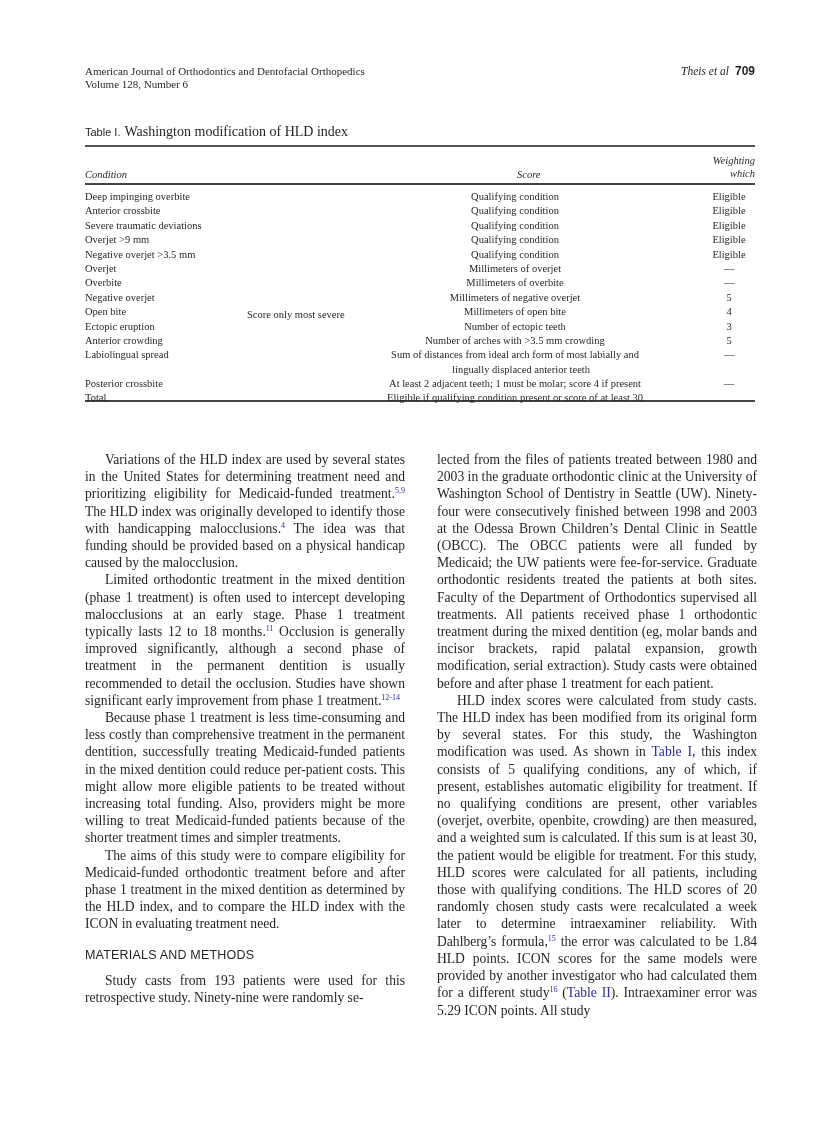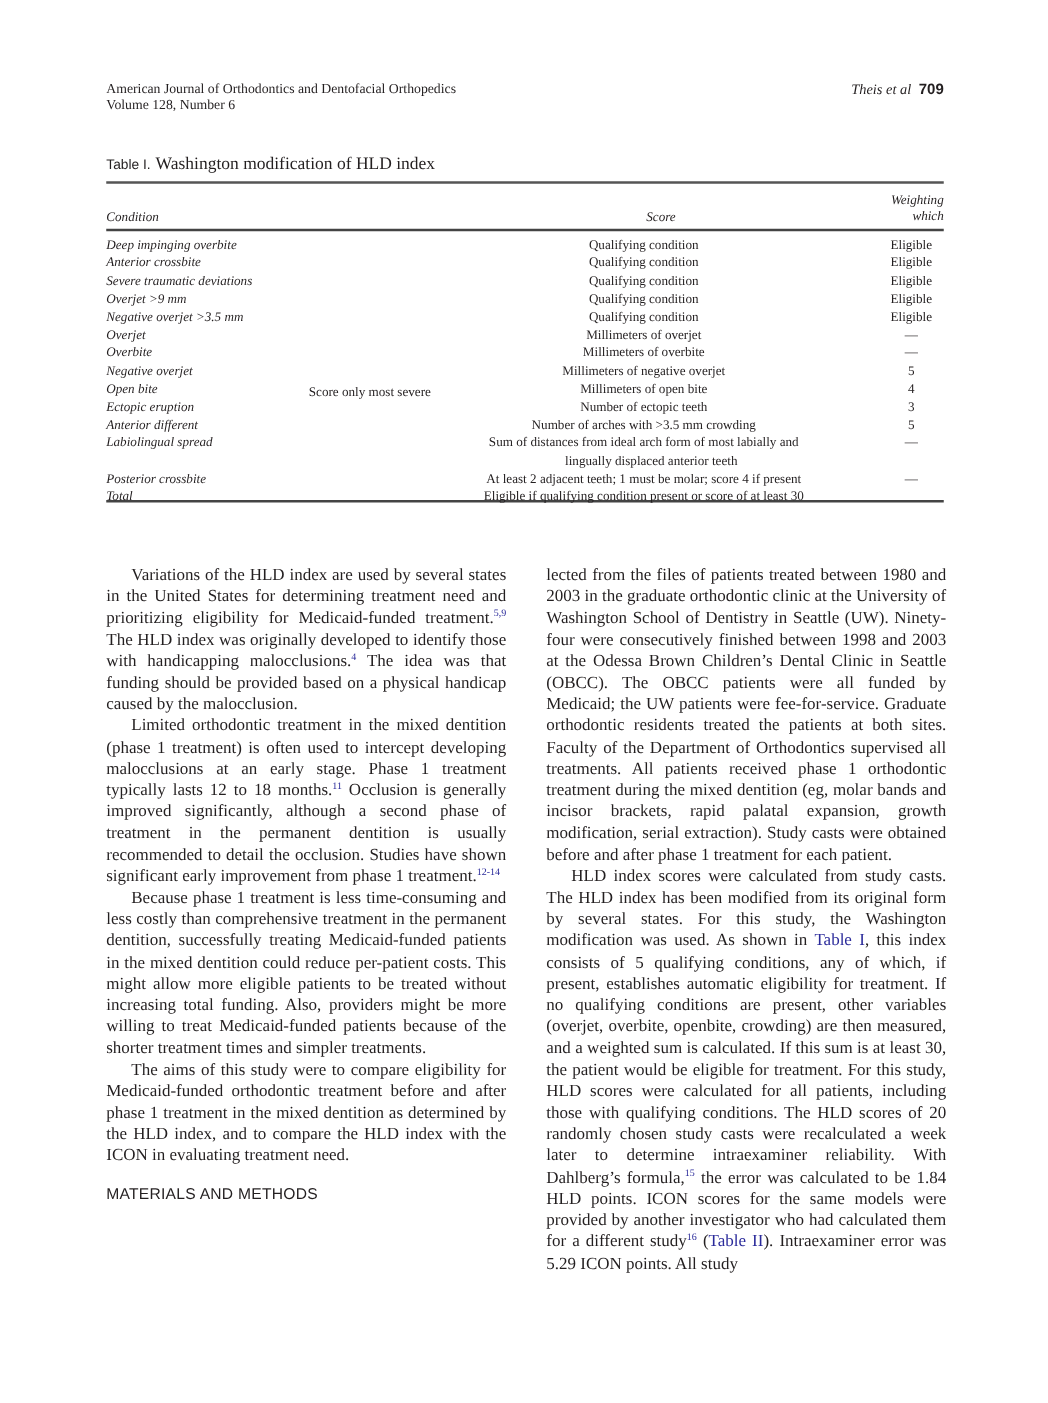--- a/index.html
+++ b/index.html
@@ -16,21 +16,21 @@
   .table-caption .label { font-family: "Liberation Sans", sans-serif; font-size: 11px; margin-right: 4px; }
 
   .tbl { position: absolute; left: 85px; top: 145px; width: 670px; }
   .rule-thick { height: 2px; background: #555; }
   .rule-mid { height: 2px; background: #444; }
   .tbl-head { position: relative; height: 36px; font-style: italic; font-size: 10.5px; }
   .tbl-head .h-cond { position: absolute; left: 0; top: 22px; }
   .tbl-head .h-score { position: absolute; left: 432px; top: 22px; }
   .tbl-head .h-weight { position: absolute; right: 0; top: 7px; text-align: right; line-height: 13px; }
   .tbl-body { position: relative; height: 215px; font-size: 10.5px; }
-  .col-cond { position: absolute; left: 0; top: 5px; line-height: 14.4px; font-style: italic; }
+  .col-cond { position: absolute; left: 0; top: 5px; line-height: 14.4px; }
   .col-mid { position: absolute; left: 162px; top: 177px; }
   .col-score { position: absolute; left: 302px; top: 5px; line-height: 14.4px; text-align: center; }
   .col-score .indent { padding-left: 12px; display: block; }
   .col-weight { position: absolute; right: 6px; top: 5px; line-height: 14.4px; text-align: center; width: 40px; }
   .col-weight span, .col-cond span, .col-score span { display: block; height: 14.4px; }
   .col-weight span.spacer { height: 14.4px; }
 
   .body-col { position: absolute; top: 451px; width: 320px; font-size: 13.6px; line-height: 17.2px; text-align: justify; }
   .body-col.left { left: 85px; }
   .body-col.right { left: 437px; }
@@ -73,21 +73,21 @@
       <span>Deep impinging overbite</span>
       <span>Anterior crossbite</span>
       <span>Severe traumatic deviations</span>
       <span>Overjet &gt;9 mm</span>
       <span>Negative overjet &gt;3.5 mm</span>
       <span>Overjet</span>
       <span>Overbite</span>
       <span>Negative overjet</span>
       <span>Open bite</span>
       <span>Ectopic eruption</span>
-      <span>Anterior different</span>
+      <span>Anterior crowding</span>
       <span>Labiolingual spread</span>
       <span></span>
       <span>Posterior crossbite</span>
       <span>Total</span>
     </div>
     <div class="col-mid" style="top:124px;text-align:center;">Score only most severe</div>
     <div class="col-score">
       <span>Qualifying condition</span>
       <span>Qualifying condition</span>
       <span>Qualifying condition</span>
@@ -124,18 +124,19 @@
   </div>
   <div class="rule-mid"></div>
 </div>
 
 <div class="body-col left">
   <p class="para"><span>Variations of the HLD index are used by several states in the United States for determining treatment need and prioritizing eligibility for Medicaid-funded treatment.</span><sup>5,9</sup><span> The HLD index was originally developed to identify those with handicapping malocclusions.</span><sup>4</sup><span> The idea was that funding should be provided based on a physical handicap caused by the malocclusion.</span></p>
   <p class="para"><span>Limited orthodontic treatment in the mixed dentition (phase 1 treatment) is often used to intercept developing malocclusions at an early stage. Phase 1 treatment typically lasts 12 to 18 months.</span><sup>11</sup><span> Occlusion is generally improved significantly, although a second phase of treatment in the permanent dentition is usually recommended to detail the occlusion. Studies have shown significant early improvement from phase 1 treatment.</span><sup>12-14</sup></p>
   <p class="para">Because phase 1 treatment is less time-consuming and less costly than comprehensive treatment in the permanent dentition, successfully treating Medicaid-funded patients in the mixed dentition could reduce per-patient costs. This might allow more eligible patients to be treated without increasing total funding. Also, providers might be more willing to treat Medicaid-funded patients because of the shorter treatment times and simpler treatments.</p>
   <p class="para">The aims of this study were to compare eligibility for Medicaid-funded orthodontic treatment before and after phase 1 treatment in the mixed dentition as determined by the HLD index, and to compare the HLD index with the ICON in evaluating treatment need.</p>
   <h2 class="section-head">MATERIALS AND METHODS</h2>
+  <p class="para">Study casts from 193 patients were used for this retrospective study. Ninety-nine were randomly se-</p>
 </div>
 
 <div class="body-col right">
   <p class="noindent">lected from the files of patients treated between 1980 and 2003 in the graduate orthodontic clinic at the University of Washington School of Dentistry in Seattle (UW). Ninety-four were consecutively finished between 1998 and 2003 at the Odessa Brown Children’s Dental Clinic in Seattle (OBCC). The OBCC patients were all funded by Medicaid; the UW patients were fee-for-service. Graduate orthodontic residents treated the patients at both sites. Faculty of the Department of Orthodontics supervised all treatments. All patients received phase 1 orthodontic treatment during the mixed dentition (eg, molar bands and incisor brackets, rapid palatal expansion, growth modification, serial extraction). Study casts were obtained before and after phase 1 treatment for each patient.</p>
   <p class="para"><span>HLD index scores were calculated from study casts. The HLD index has been modified from its original form by several states. For this study, the Washington modification was used. As shown in </span><span class="xref">Table I</span><span>, this index consists of 5 qualifying conditions, any of which, if present, establishes automatic eligibility for treatment. If no qualifying conditions are present, other variables (overjet, overbite, openbite, crowding) are then measured, and a weighted sum is calculated. If this sum is at least 30, the patient would be eligible for treatment. For this study, HLD scores were calculated for all patients, including those with qualifying conditions. The HLD scores of 20 randomly chosen study casts were recalculated a week later to determine intraexaminer reliability. With Dahlberg’s formula,</span><sup>15</sup><span> the error was calculated to be 1.84 HLD points. ICON scores for the same models were provided by another investigator who had calculated them for a different study</span><sup>16</sup><span> (</span><span class="xref">Table II</span><span>). Intraexaminer error was 5.29 ICON points. All study</span></p>
 </div>
 
 </body></html>

